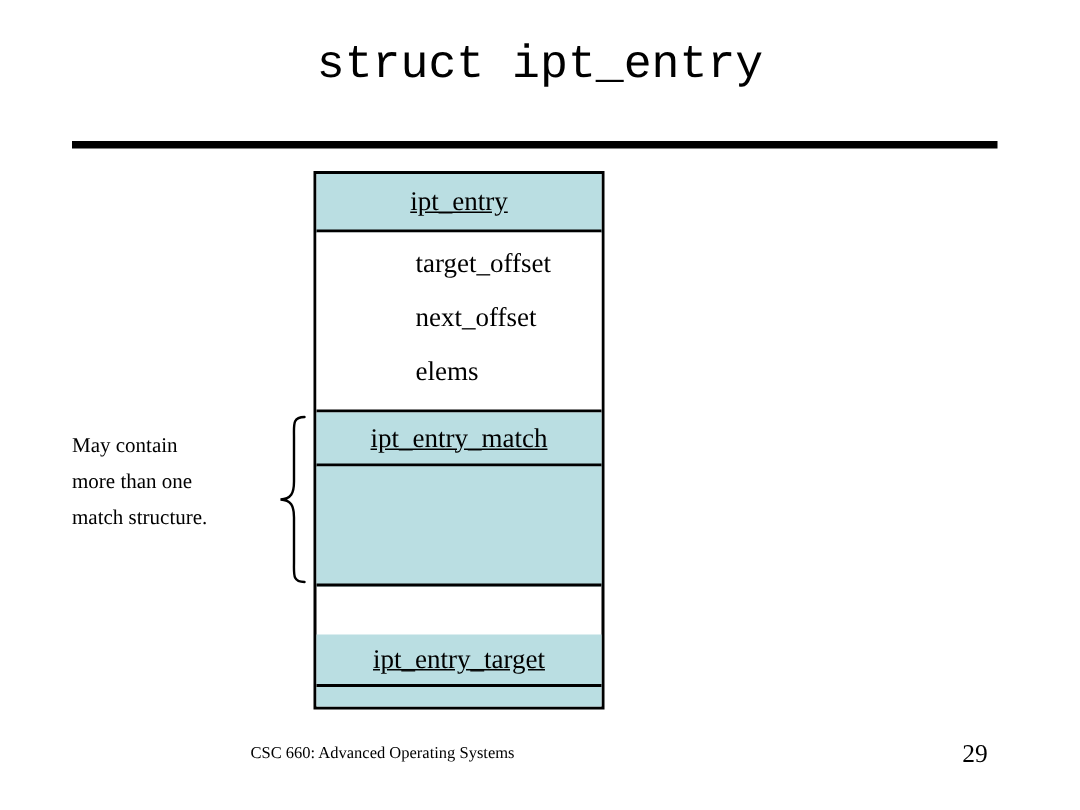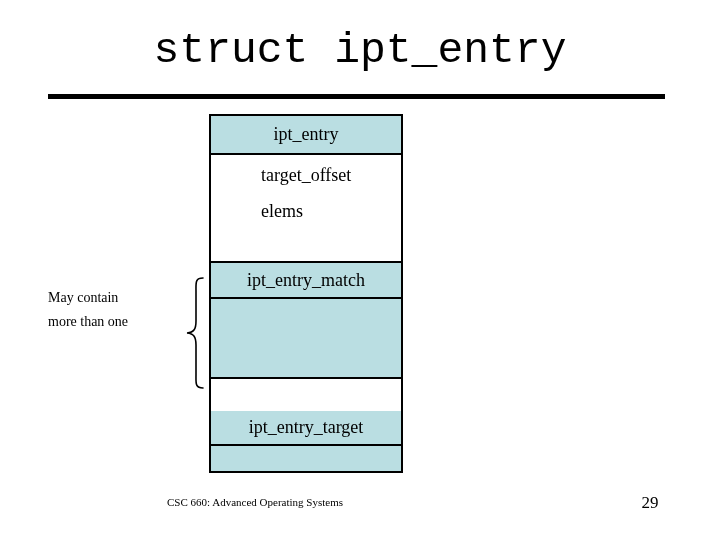--- a/index.html
+++ b/index.html
@@ -17,21 +17,21 @@
     margin: 0 auto;
     color: #000;
   }
   .title {
     position: absolute;
     top: 26px;
     left: 0;
     width: 720px;
     text-align: center;
     font-family: "Liberation Mono", monospace;
-    font-size: 43px;
+    font-size: 31px;
     font-weight: 400;
     letter-spacing: 0px;
     line-height: 1.15;
     white-space: pre;
   }
   .rule {
     position: absolute;
     left: 48px;
     top: 94px;
     width: 617px;
@@ -48,31 +48,31 @@
     border: 2px solid var(--border, #000);
     display: flex;
     flex-direction: column;
     font-size: 18px;
   }
   .row {
     box-sizing: border-box;
     border-bottom: 2px solid var(--border, #000);
     flex: 0 0 auto;
   }
-  .row.fill { background: var(--cell-fill, #badee2); }
+  .row.fill { background: var(--cell-fill, #badee2); text-decoration: underline; }
   .row.center {
     display: flex;
     align-items: center;
     justify-content: center;
   }
   .row.header { height: 39px; }
   .row.fields {
-    height: 108px;
+    height: 120px;
     background: #ffffff;
-    padding: 2px 0 0 50px;
+    padding: 2px 0 0 66px;
     line-height: 36px;
   }
   .row.match-label { height: 36px; }
   .row.match-empty { height: 80px; }
   .row.target-label { height: 35px; margin-top: 32px; }
   .row.target-empty { flex: 1 1 auto; border-bottom: none; }
   .annotation {
     position: absolute;
     left: 48px;
     top: 286px;
@@ -107,31 +107,33 @@
 
 <div class="slide">
 
   <div class="title">struct ipt_entry</div>
 
   <div class="rule"></div>
 
   <div class="annotation">
     <div>May contain</div>
     <div>more than one</div>
+    <div>match structure.</div>
   </div>
 
   <svg class="brace" width="22" height="114" viewBox="0 0 22 114">
     <path d="M 19 2 C 11 2 12 7 12 15 L 12 45 C 12 53 10 56.5 3 57 C 10 57.5 12 61 12 69 L 12 99 C 12 107 11 112 19 112" fill="none" stroke="#000000" stroke-width="1.6" stroke-linecap="round"></path>
   </svg>
 
   <div class="struct">
     <div class="row header fill center">ipt_entry</div>
 
     <div class="row fields">
       <div>target_offset</div>
+      <div>next_offset</div>
       <div>elems</div>
     </div>
 
     <div class="row match-label fill center">ipt_entry_match</div>
 
     <div class="row match-empty fill"></div>
 
     <div class="row target-label fill center">ipt_entry_target</div>
 
     <div class="row target-empty fill"></div>

